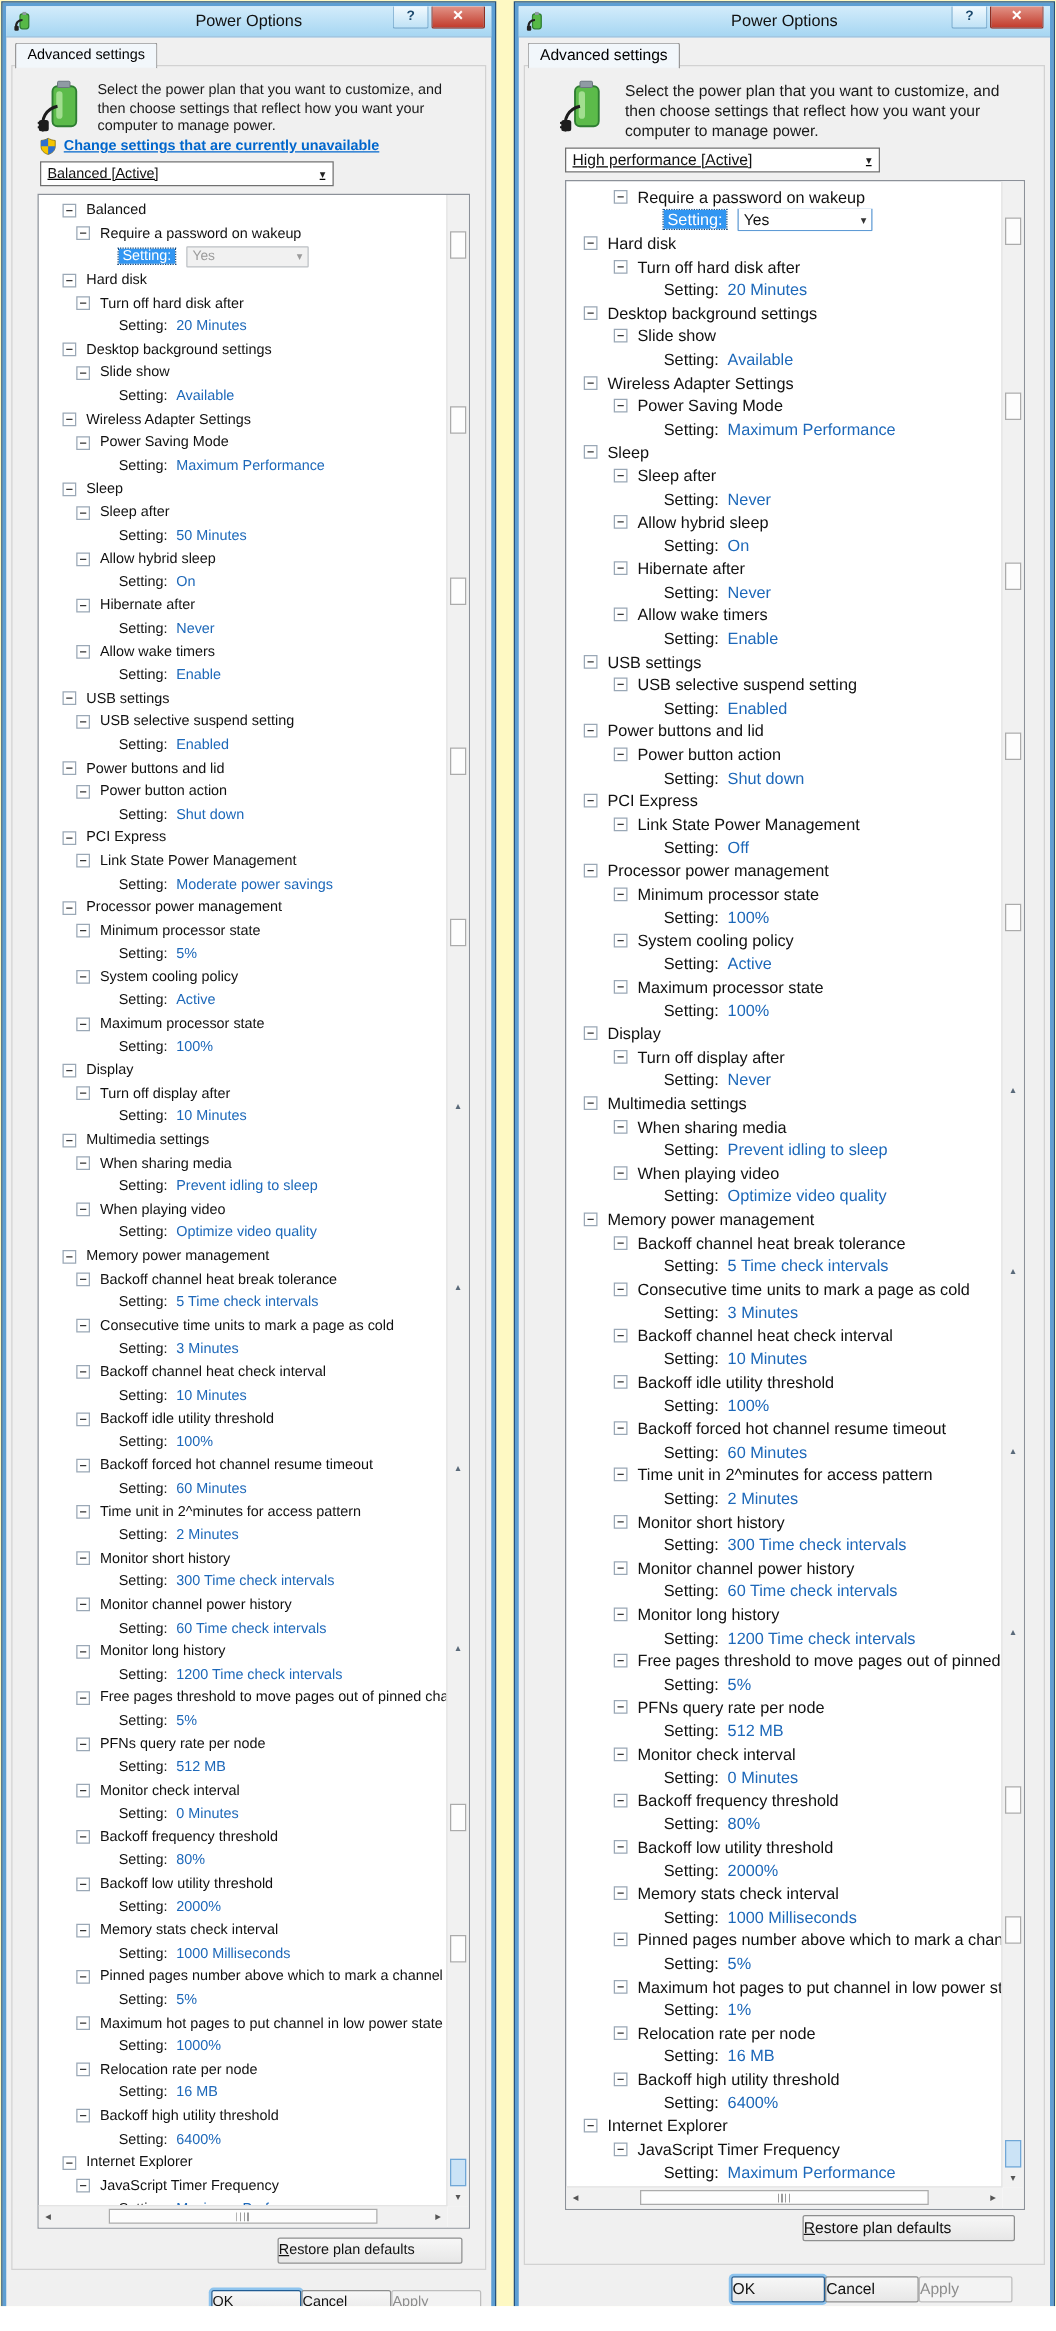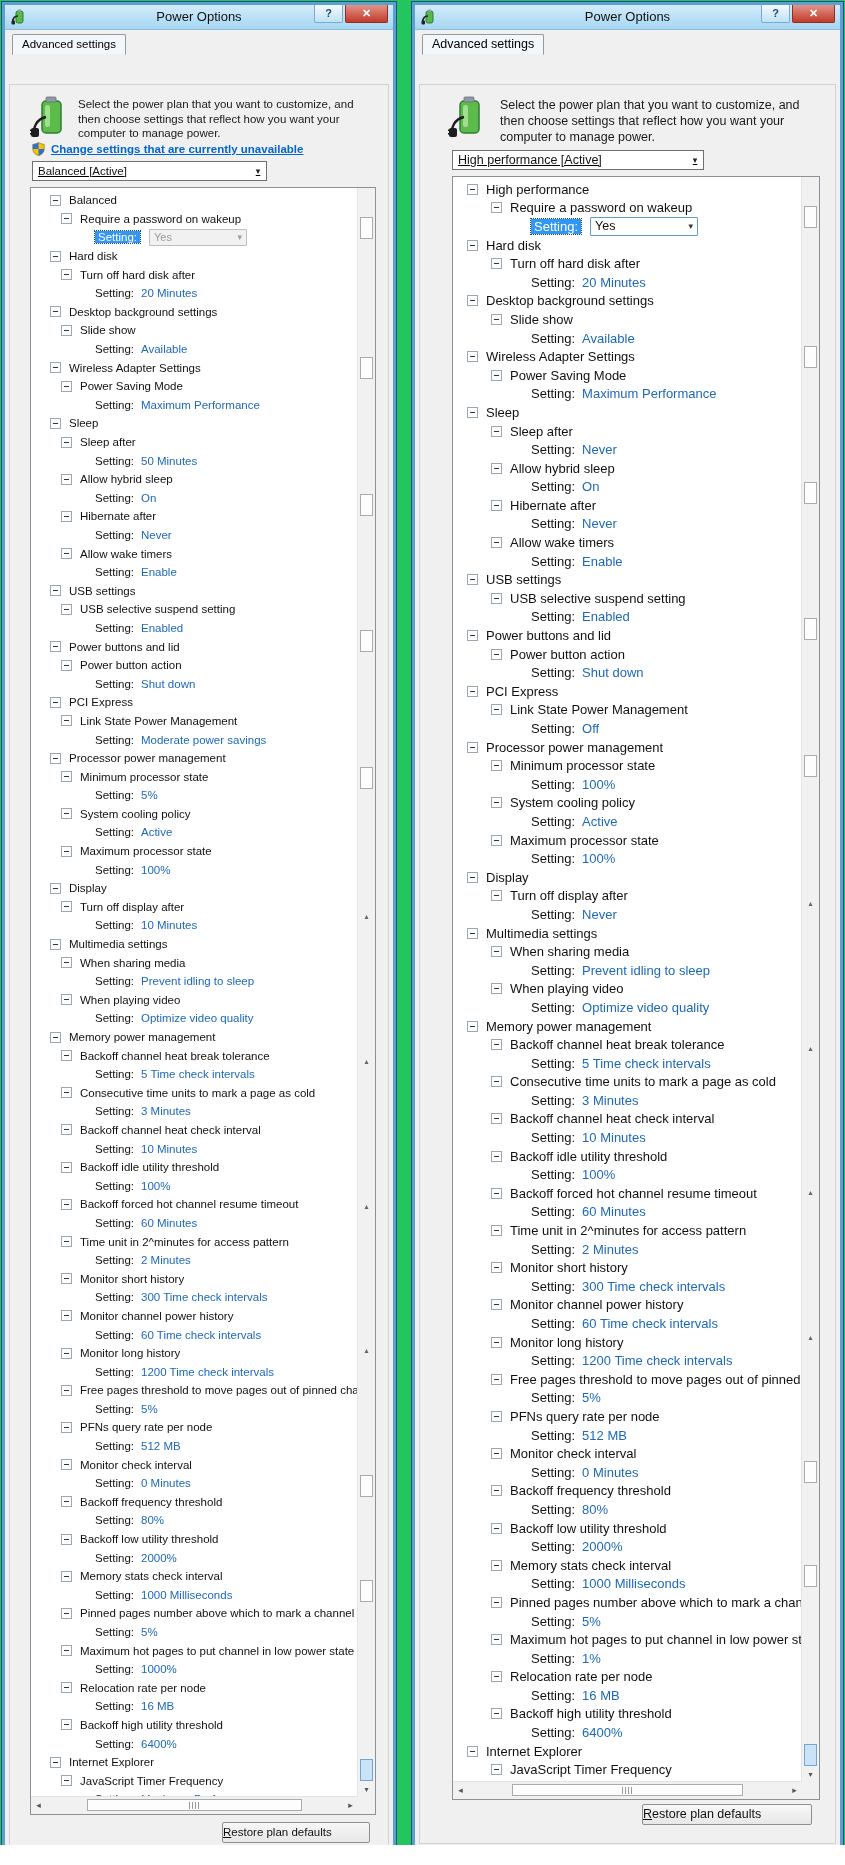--- a/index.html
+++ b/index.html
@@ -1,34 +1,34 @@
 <!DOCTYPE html>
 <html><head>
 <meta charset="utf-8">
 <style>
   html,body{margin:0;padding:0;background:#ffffff;font-family:"Liberation Sans",sans-serif;}
-  #canvas{position:relative;width:845px;height:1845px;background:#22c55e;overflow:hidden;}
+  #canvas{position:relative;width:845px;height:1845px;background:#fef9c3;overflow:hidden;}
 
   
   .dlg{position:absolute;background:#f0f0f0;border:3px solid #5e9fd3;outline:1px solid #24527e;box-sizing:border-box;}
   .d0{left:2px;top:2px;width:394px;height:1858px;}
   .d1{left:412px;top:2px;width:431px;height:1858px;}
 
   
   .titlebar{position:absolute;left:0;right:0;top:0;height:24px;background:linear-gradient(#d3ecfb,#a6d6f2);border-bottom:1px solid #8ebcdd;}
   .tb-title{position:absolute;left:0;right:0;top:4px;text-align:center;font-size:13px;color:#111;}
   .tb-icon{position:absolute;left:6px;top:4px;width:16px;height:16px;}
   .tb-btns{position:absolute;right:5px;top:0;display:flex;gap:2px;}
   .tb-help{width:27px;height:17px;background:linear-gradient(#f3fafe,#bfe2f6);border:1px solid #7aaacc;border-top:none;border-radius:0 0 2px 2px;color:#1c4a6e;font-size:11px;font-weight:bold;text-align:center;line-height:17px;}
   .tb-close{width:41px;height:17px;background:linear-gradient(#e29488,#c23b2b);border:1px solid #8d2f22;border-top:none;border-radius:0 0 2px 2px;color:#fff;font-size:11px;font-weight:bold;text-align:center;line-height:16px;}
 
   
   .tab{position:absolute;left:7px;top:29px;height:19px;padding:0 9px;background:#f2f7fb;border:1px solid #999;border-bottom:1px solid #f0f0f0;border-radius:2px 2px 0 0;font-size:11.5px;line-height:18px;z-index:2;}
   .d1 .tab{font-size:12.5px;}
-  .page{position:absolute;left:4px;right:4px;top:47px;border:1px solid #d2d2d2;background:#f0f0f0;z-index:1;margin-top:32px;}
+  .page{position:absolute;left:4px;right:4px;top:47px;border:1px solid #d2d2d2;background:#f0f0f0;z-index:1;}
   .d0 .page{height:1762px;}
   .d1 .page{height:1758px;}
 
   
   .desc-icon{position:absolute;left:20px;top:10px;width:38px;height:44px;}
   .d1 .desc-icon{left:28px;}
   .desc{position:absolute;top:12px;font-size:11.5px;line-height:14.5px;color:#1a1a1a;}
   .d0 .desc{left:68px;width:298px;}
   .d1 .desc{left:80px;width:318px;font-size:12.5px;line-height:16px;}
 
@@ -564,24 +564,20 @@
       </svg>
       <div class="desc">Select the power plan that you want to customize, and then choose settings that reflect how you want your computer to manage power.</div>
 
       <div class="plan">
         <span class="pv">High performance [Active]</span>
         <span class="pa">▾</span>
       </div>
 
       <div class="tree">
         <div class="tree-rows">
-            <div class="trow g">
-              <span class="exp"></span>
-              <span class="lbl">High performance</span>
-            </div>
             <div class="trow s">
               <span class="exp"></span>
               <span class="lbl">Require a password on wakeup</span>
             </div>
             <div class="trow c">
               <span class="slab sel">Setting:</span>
               <span class="combo">
                 <span class="cv">Yes</span>
                 <span class="ca">▾</span>
               </span>

